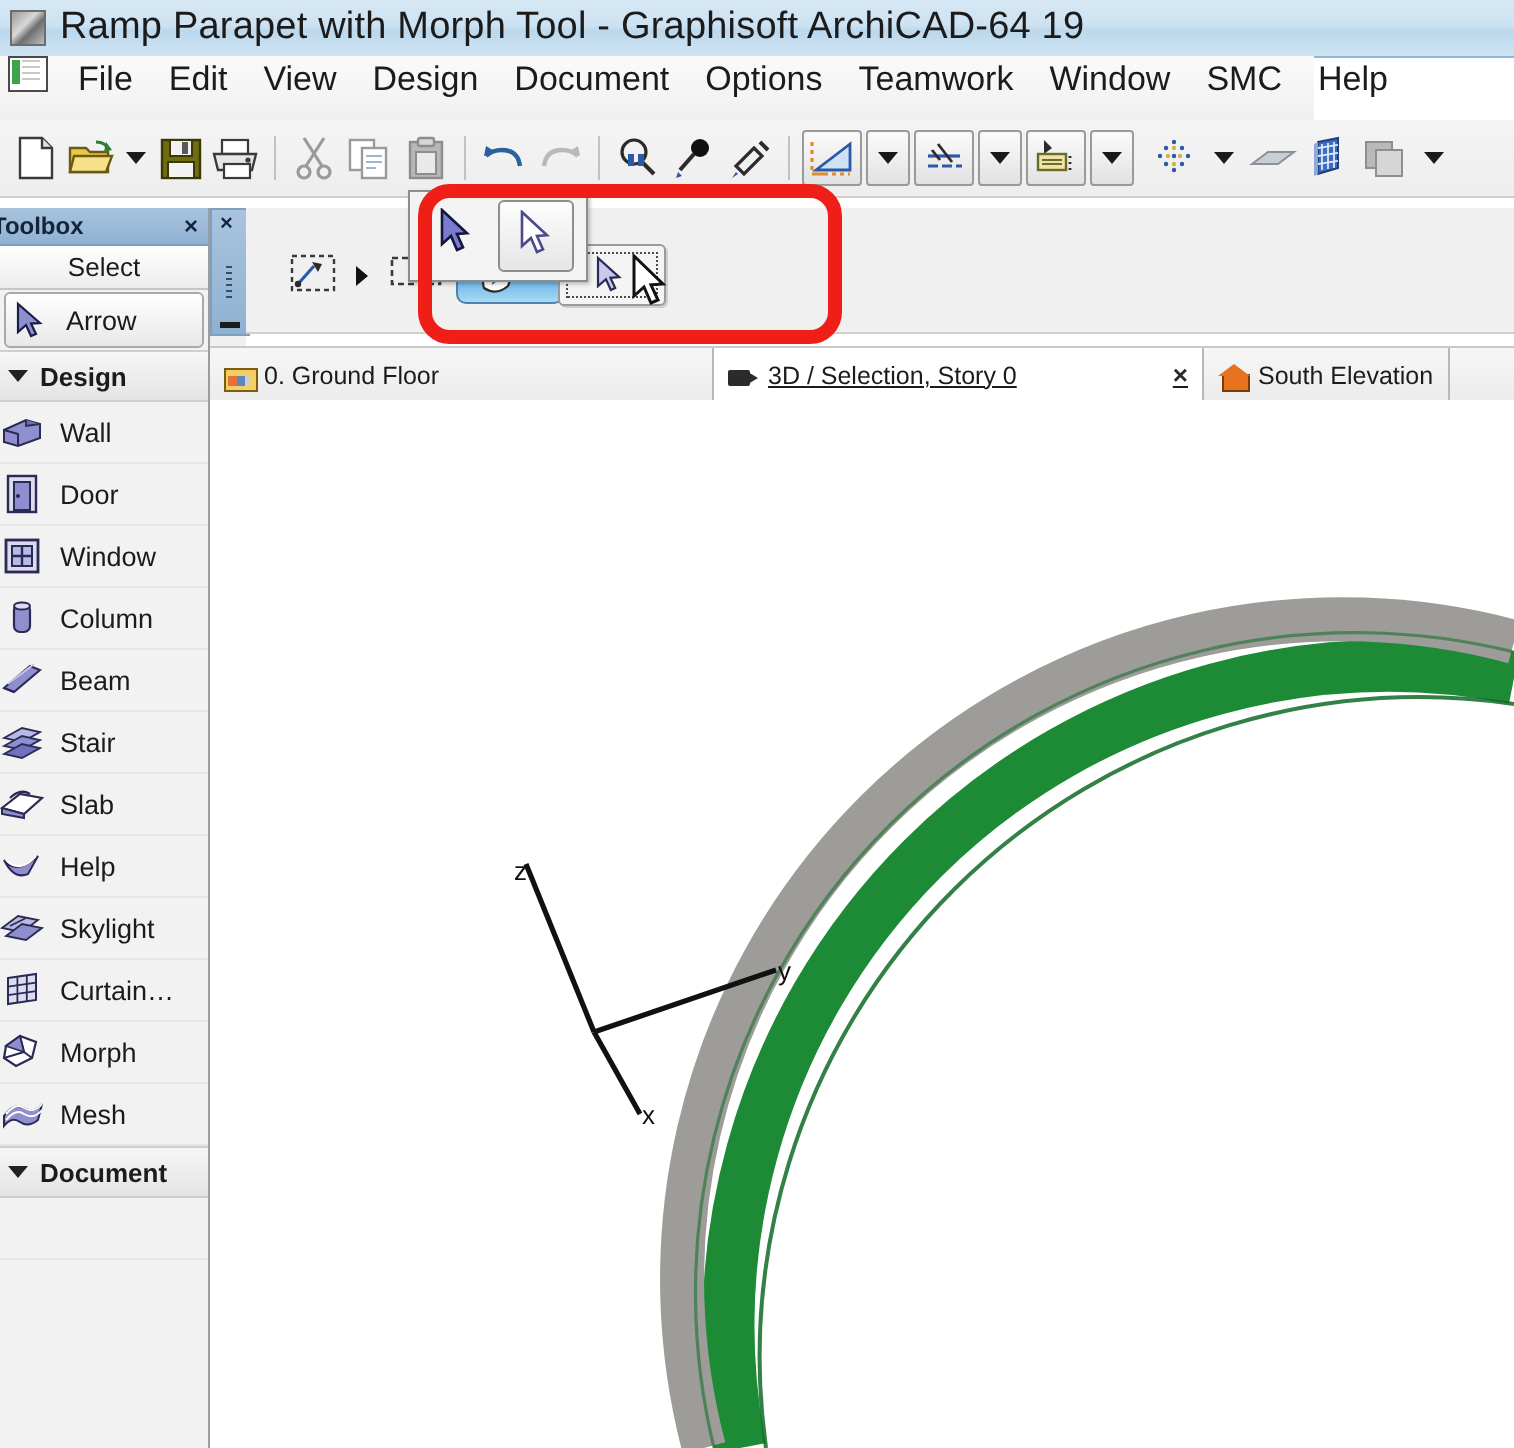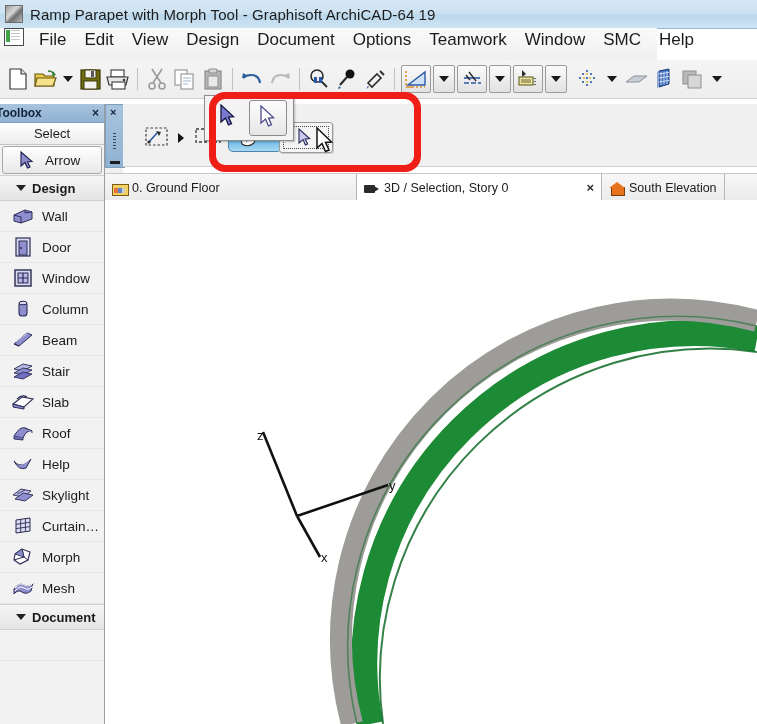--- a/index.html
+++ b/index.html
@@ -17,21 +17,21 @@
     background:linear-gradient(to bottom,#d7e8f5 0%,#cde2f2 45%,#bcd8ec 55%,#cfe4f4 100%);
     border-bottom:1px solid #8fb8d4;
     display:flex;align-items:center;
   }
   .titlebar .appicon{
     width:16px;height:16px;margin-left:5px;margin-right:7px;flex:0 0 auto;
     background:linear-gradient(135deg,#9a9a9a,#d8d8d8 40%,#6e6e6e 60%,#bdbdbd);
     border:1px solid #6d6d6d;
   }
   .titlebar .ttl{
-    font-size:15px;color:#1b1b1b;white-space:nowrap;letter-spacing:.1px;
+    font-size:19px;color:#1b1b1b;white-space:nowrap;letter-spacing:.1px;
   }
 
   
   .menubar{
     position:absolute;left:0;top:28px;width:657px;height:32px;
     background:linear-gradient(to bottom,#fafafa,#f0f0f0);
     border-bottom:1px solid #d2d2d2;
     display:flex;
   }
   .menubar .micon{
@@ -88,21 +88,21 @@
     border-bottom:1px solid #7f9fbe;
   }
   .tbx-head .t{font-size:12px;font-weight:bold;color:#14243a;margin-left:-4px;}
   .tbx-head .x{font-size:12px;font-weight:bold;color:#14243a;margin-right:5px;cursor:pointer;}
   .tbx-sub{
     height:21px;display:flex;align-items:center;justify-content:center;
     background:linear-gradient(to bottom,#ffffff,#ececec);
     border-bottom:1px solid #c6c6c6;font-size:13px;color:#1b1b1b;
   }
   .tbx-row{
-    height:30px;display:flex;align-items:center;padding-left:12px;
+    height:30px;display:flex;align-items:center;padding-left:0;
     border-bottom:1px solid #e6e6e6;cursor:default;
   }
   .tbx-row.sel{
     background:linear-gradient(to bottom,#ffffff,#e8e8e8);
     border:1px solid #a9a9a9;border-radius:3px;height:26px;margin:1px 2px;
   }
   .tbx-row .lbl{font-size:13.5px;color:#1b1b1b;margin-left:8px;white-space:nowrap;}
   .tbx-row.grp{
     height:24px;background:linear-gradient(to bottom,#f6f6f6,#e4e4e4);
     border-top:1px solid #cfcfcf;border-bottom:1px solid #cfcfcf;
@@ -182,21 +182,21 @@
     background:linear-gradient(to bottom,#f7f7f7,#ebebeb);
     border-top:1px solid #c8c8c8;border-bottom:1px solid #9f9f9f;
     display:flex;align-items:stretch;
   }
   .tab{
     display:flex;align-items:center;height:100%;padding:0 7px;
     border-right:1px solid #b8b8b8;font-size:12.5px;color:#1b1b1b;
     white-space:nowrap;cursor:default;box-sizing:border-box;
   }
   .tab.t1{width:252px;text-align:center;}
-  .tab.active{background:#ffffff;width:245px;position:relative;}
+  .tab.active{background:#ffffff;width:245px;position:relative;text-decoration:underline;}
   .tab .tabx{margin-left:auto;font-size:13px;color:#2a2a2a;font-weight:bold;cursor:pointer;}
   .tab .ti{width:16px;height:14px;margin-right:4px;flex:0 0 auto;position:relative;}
 
   
   .ic-floor:before{
     content:"";position:absolute;left:0;top:3px;width:15px;height:10px;
     background:#f4cf62;border:1px solid #7a5c12;
   }
   .ic-floor:after{
     content:"";position:absolute;left:2px;top:7px;width:11px;height:5px;
@@ -559,30 +559,20 @@
       <span class="ticon">
         <svg width="22" height="22" viewBox="0 0 22 22">
           <path d="M1 13 L10 6 L21 8 L12 16 Z" fill="#ffffff" stroke="#2a2a55" stroke-width="1.1"></path>
           <path d="M1 13 L1 16 L12 18 L12 16 Z" fill="#8f8fd0" stroke="#2a2a55" stroke-width="1"></path>
           <path d="M5 8 q5 -5 10 -2" fill="none" stroke="#2a2a55" stroke-width="1.1"></path>
         </svg>
       </span>
       <span class="lbl">Slab</span>
     </div>
 
-    <div class="tbx-row">
-      <span class="ticon">
-        <svg width="22" height="22" viewBox="0 0 22 22">
-          <path d="M2 14 q6 -10 11 -8 L20 9 q-6 -1 -9 7 Z" fill="#8f8fd0" stroke="#2a2a55" stroke-width="1"></path>
-          <path d="M2 14 L2 17 L11 18 L11 16" fill="#6f6fb8" stroke="#2a2a55" stroke-width=".9"></path>
-          <path d="M13 6 L20 9 L20 11" fill="#c9c9ec" stroke="#2a2a55" stroke-width=".9"></path>
-        </svg>
-      </span>
-      <span class="lbl">Roof</span>
-    </div>
 
     <div class="tbx-row">
       <span class="ticon">
         <svg width="22" height="22" viewBox="0 0 22 22">
           <path d="M2 8 q6 8 17 -2 L14 15 q-7 3 -12 -7 Z" fill="#8f8fd0" stroke="#2a2a55" stroke-width="1"></path>
           <path d="M3 8 q7 7 15 -2" fill="none" stroke="#ffffff" stroke-width="1"></path>
         </svg>
       </span>
       <span class="lbl">Help</span>
     </div>

